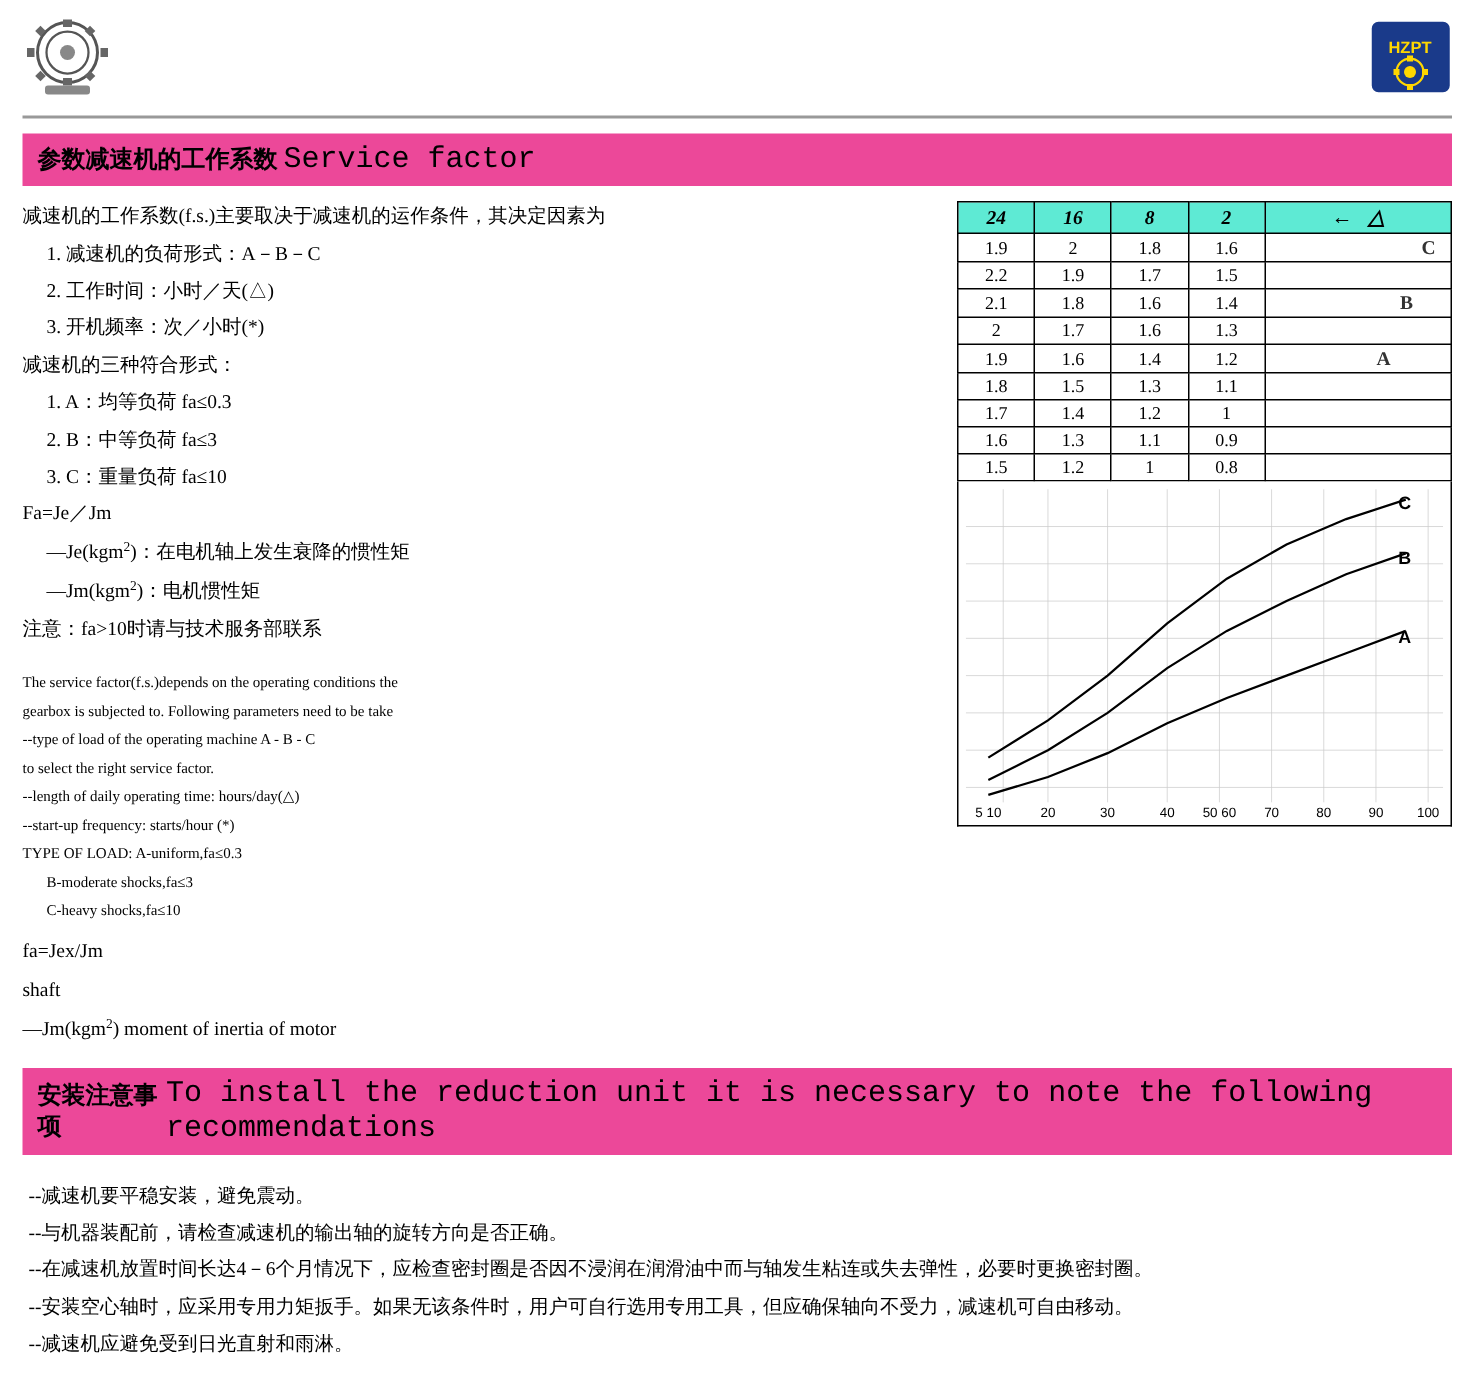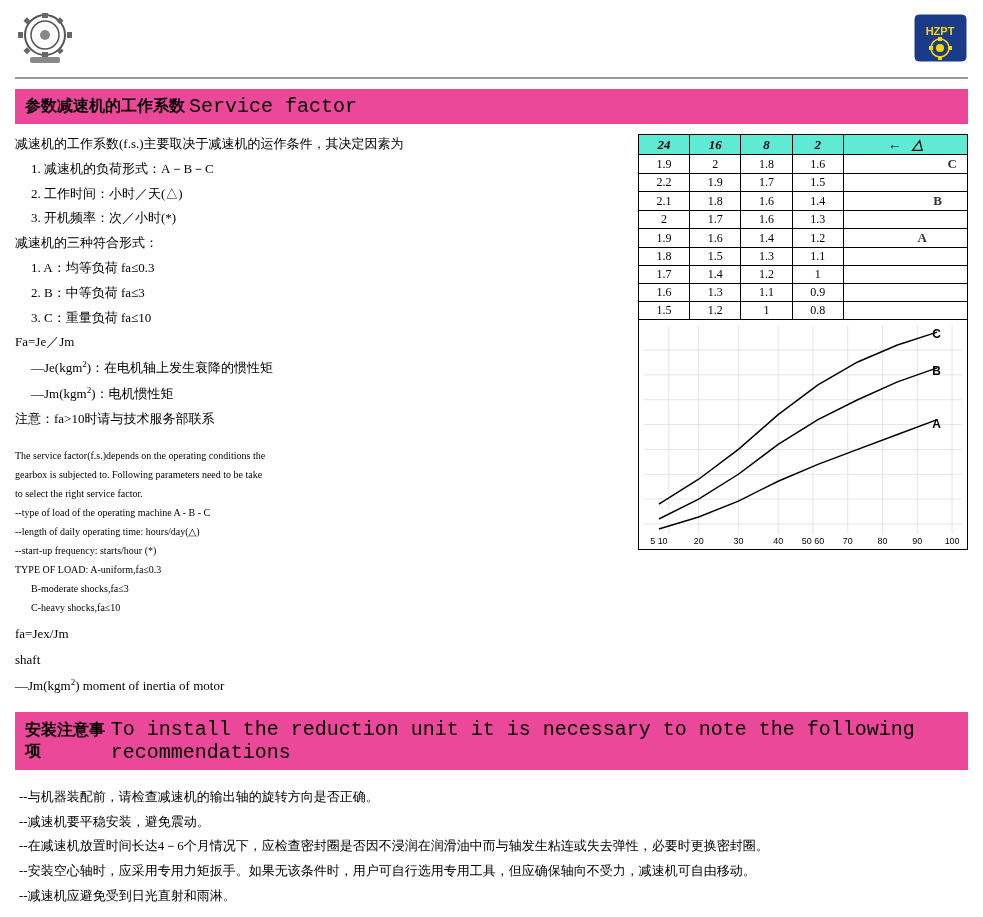--- a/index.html
+++ b/index.html
@@ -194,22 +194,22 @@
       <p class="indent">2.  B：中等负荷 fa≤3</p>
       <p class="indent">3.  C：重量负荷 fa≤10</p>
       <p>Fa=Je／Jm</p>
       <p class="indent">—Je(kgm<sup>2</sup>)：在电机轴上发生衰降的惯性矩</p>
       <p class="indent">—Jm(kgm<sup>2</sup>)：电机惯性矩</p>
       <p>注意：fa&gt;10时请与技术服务部联系</p>
 
       <div class="en-text">
         <p>The service factor(f.s.)depends on the operating conditions the</p>
         <p>gearbox is subjected to. Following parameters need to be take</p>
+        <p>   --type of load of the operating machine A - B - C</p>
         <p>to select the right service factor.</p>
-        <p>   --type of load of the operating machine A - B - C</p>
         <p>   --length of daily operating time: hours/day(△)</p>
         <p>   --start-up frequency: starts/hour (*)</p>
         <p>TYPE OF LOAD:  A-uniform,fa≤0.3</p>
         <p class="indent">B-moderate shocks,fa≤3</p>
         <p class="indent">C-heavy shocks,fa≤10</p>
       </div>
 
       <div class="fa-section">
         <p>fa=Jex/Jm</p>
         <p>shaft</p>
@@ -341,21 +341,21 @@
 
     </div>
   </div>
 
   <div class="bottom-section">
     <div class="section-header">
       <span class="zh">安装注意事项</span>
       <span class="en">To install the reduction unit it is necessary to note the following recommendations</span>
     </div>
     <div class="install-content">
+      <p>--减速机要平稳安装，避免震动。</p>
       <p>--与机器装配前，请检查减速机的输出轴的旋转方向是否正确。</p>
-      <p>--减速机要平稳安装，避免震动。</p>
       <p>--在减速机放置时间长达4－6个月情况下，应检查密封圈是否因不浸润在润滑油中而与轴发生粘连或失去弹性，必要时更换密封圈。</p>
       <p>--安装空心轴时，应采用专用力矩扳手。如果无该条件时，用户可自行选用专用工具，但应确保轴向不受力，减速机可自由移动。</p>
       <p>--减速机应避免受到日光直射和雨淋。</p>
 
     </div>
   </div>
 </div>
 
 </body></html>

